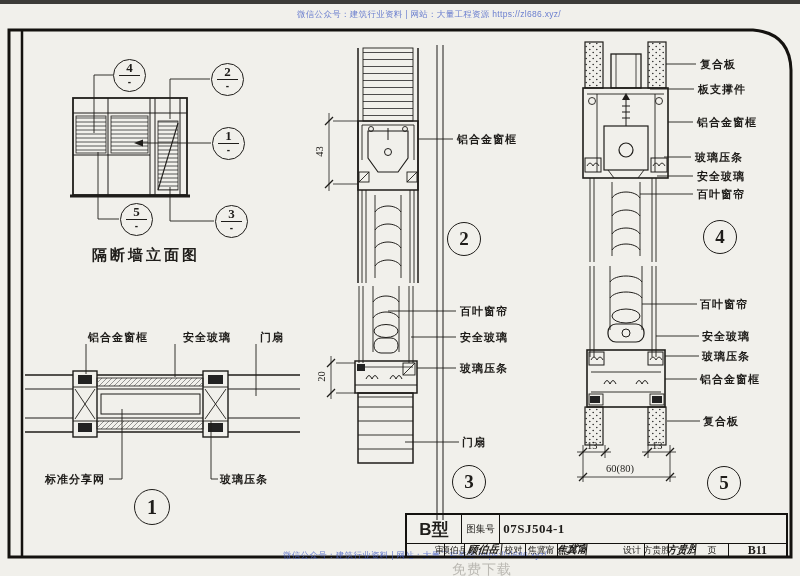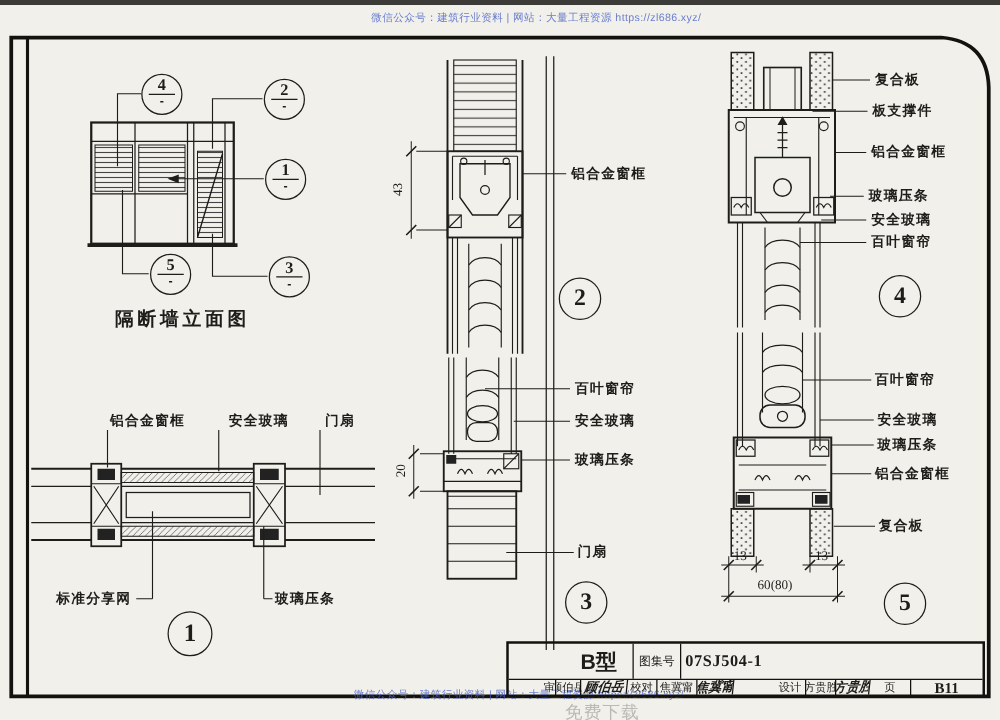--- a/index.html
+++ b/index.html
@@ -18,21 +18,21 @@
   .co-n{display:block;width:70%;text-align:center;font-family:"Liberation Serif",serif;
         font-weight:bold;font-size:13px;line-height:15px;border-bottom:1.2px solid #1f1d1a;}
   .co-d{display:block;font-size:10px;font-weight:bold;line-height:12px;}
   .dc{position:absolute;width:36px;height:36px;border:1.7px solid #1f1d1a;border-radius:50%;
       box-sizing:border-box;display:flex;align-items:center;justify-content:center;
       font-family:"Liberation Serif",serif;font-weight:bold;font-size:20px;background:transparent;}
   
   #titleblock{position:absolute;left:405px;top:513px;width:383px;height:45px;border:2px solid #14120f;
               box-sizing:border-box;display:flex;flex-direction:column;background:transparent;}
   .tb-row{display:flex;flex-direction:row;box-sizing:border-box;}
-  .tb-row1{height:30px;padding-left:45px;}
+  .tb-row1{height:30px;}
   .tb-row2{height:13px;border-top:1.5px solid #14120f;}
   .tb-cell{box-sizing:border-box;border-right:1.4px solid #14120f;display:flex;align-items:center;
            justify-content:center;overflow:hidden;white-space:nowrap;}
   .tb-cell:last-child{border-right:none;}
   .tb-type{width:55px;font-size:17px;font-weight:bold;}
   .tb-title{width:222px;font-size:16px;font-weight:bold;letter-spacing:0.5px;}
   .tb-atlas-label{width:38px;font-size:9.5px;}
   .tb-atlas-no{width:68px;font-family:"Liberation Serif",serif;font-weight:bold;font-size:13px;letter-spacing:0.5px;}
   .tb-s{font-size:9px;}
   .tb-name{font-family:"Liberation Serif",serif;font-size:9px;}

